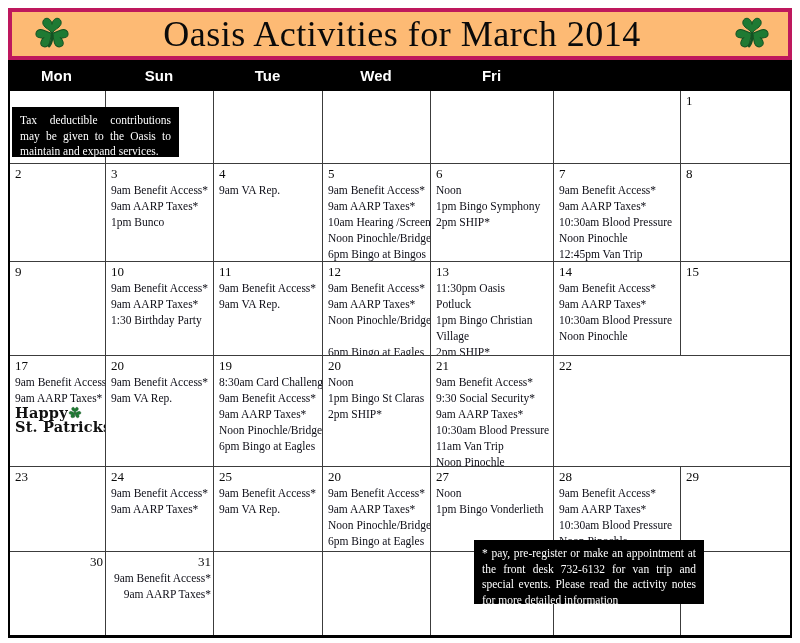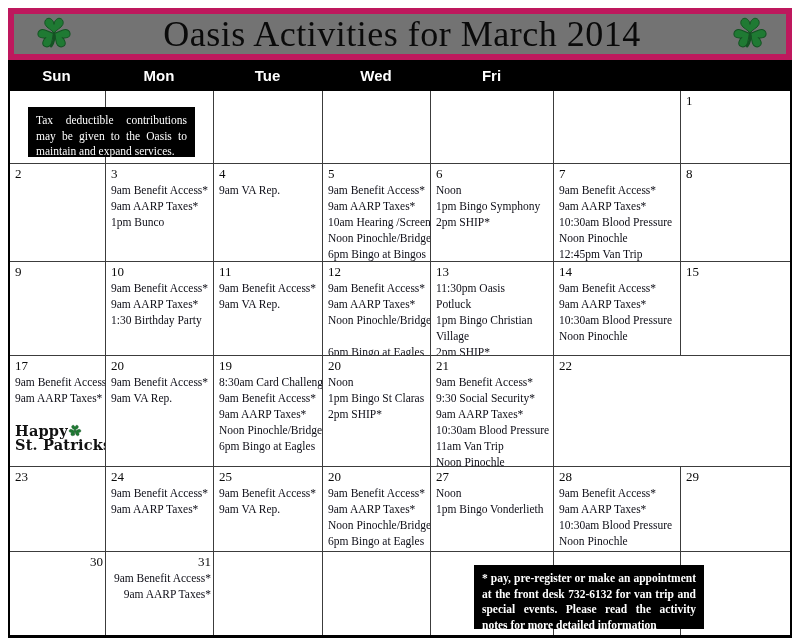--- a/index.html
+++ b/index.html
@@ -2,21 +2,21 @@
 <html><head>
 <meta charset="utf-8">
 <style>
   * { box-sizing: border-box; margin: 0; padding: 0; }
   body { width: 800px; height: 643px; background: #f2f2f2; font-family: "Liberation Serif", serif; }
   .page { position: relative; width: 800px; height: 643px; background: #ffffff; overflow: hidden; }
 
   .cal { position: absolute; left: 8px; top: 8px; width: 784px; }
 
   
-  .title-bar { height: 52px; border: 6px solid #be185d; background: #737373;
+  .title-bar { height: 52px; border: 4px solid #be185d; background: #fdba74;
                display: flex; align-items: center; }
   .title-bar h1 { flex: 1; text-align: center; font-family: "Liberation Serif", serif;
                   font-weight: 400; font-size: 36px; color: #0a0a0a; letter-spacing: 0.5px;
                   white-space: nowrap; }
   .sham-lg { width: 40px; height: 40px; display: inline-flex; align-items: center; justify-content: center; }
   .sham-left  { margin-left: 20px; }
   .sham-right { margin-right: 16px; }
 
   
   .day-header { height: 31px; background: #000;
@@ -34,31 +34,31 @@
   .week:nth-child(3) { height: 94px; }
   .week:nth-child(4) { height: 111px; }
   .week:nth-child(5) { height: 85px; }
   .week:nth-child(6) { height: 83px; }
   .cell { border-right: 1px solid #3c3c3c; padding: 2px 2px 0 5px; overflow: hidden; }
   .cell:last-child { border-right: none; }
   .date { font-size: 13px; color: #0a0a0a; line-height: 16px; }
   .ev { font-size: 11.5px; color: #0d0d16; line-height: 16px; white-space: nowrap; }
 
   
-  .patricks { margin-top: 18px; font-family: "DejaVu Serif", serif; font-weight: 700;
+  .patricks { margin-top: 0; font-family: "DejaVu Serif", serif; font-weight: 700;
               font-size: 14.5px; line-height: 14px; color: #111; letter-spacing: 0.2px;
               white-space: nowrap; }
   .sham-sm { display: inline-block; width: 14px; height: 14px; vertical-align: -2px; }
 
   
   .note { position: absolute; background: #000; color: #fff;
           font-family: "Liberation Serif", serif; font-size: 11.5px; line-height: 15.5px;
           text-align: justify; padding: 6px 8px; }
-  .note-tax  { left: 28px;  top: 107px; width: 167px; height: 50px; }
-  .note-foot { left: 474px; top: 565px; width: 230px; height: 64px; font-weight: bold; }
+  .note-tax  { left: 12px;  top: 107px; width: 167px; height: 50px; }
+  .note-foot { left: 474px; top: 540px; width: 230px; height: 64px; }
 </style>
 </head>
 <body>
 
 <div class="page">
   <div class="cal">
 
     <div class="title-bar">
       <span class="sham-lg sham-left">
           <svg width="38" height="38" viewBox="0 0 24 24">
@@ -81,22 +81,22 @@
                 <path transform="rotate(118)" d="M0 0 C-1.5 -2.5 -4.5 -3 -5.6 -5.5 C-6.7 -8.6 -3.4 -10.7 -1.4 -8.6 C-0.5 -7.7 0 -6.6 0 -5.6 C0 -6.6 0.5 -7.7 1.4 -8.6 C3.4 -10.7 6.7 -8.6 5.6 -5.5 C4.5 -3 1.5 -2.5 0 0 Z"></path>
                 <path transform="rotate(-118)" d="M0 0 C-1.5 -2.5 -4.5 -3 -5.6 -5.5 C-6.7 -8.6 -3.4 -10.7 -1.4 -8.6 C-0.5 -7.7 0 -6.6 0 -5.6 C0 -6.6 0.5 -7.7 1.4 -8.6 C3.4 -10.7 6.7 -8.6 5.6 -5.5 C4.5 -3 1.5 -2.5 0 0 Z"></path>
               </g>
               <path d="M12 11.5 C12.6 15 11.6 17.5 10.2 19.6" fill="none" stroke="#145223" stroke-width="1.7" stroke-linecap="round"></path>
             </g>
           </svg>
         </span>
     </div>
 
     <div class="day-header" id="dayHeader">
+        <div class="dh">Mon</div>
         <div class="dh">Sun</div>
-        <div class="dh">Mon</div>
         <div class="dh">Tue</div>
         <div class="dh">Wed</div>
         <div class="dh">Fri</div>
       </div>
 
     <div class="grid" id="grid">
         <div class="week">
           <div class="cell"></div>
           <div class="cell"></div>
           <div class="cell"></div>

